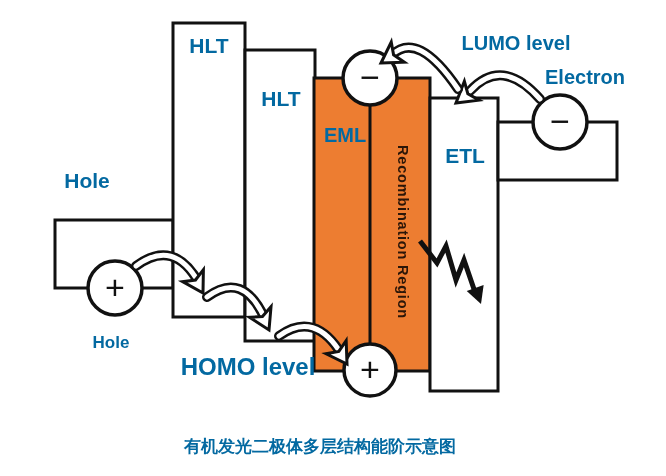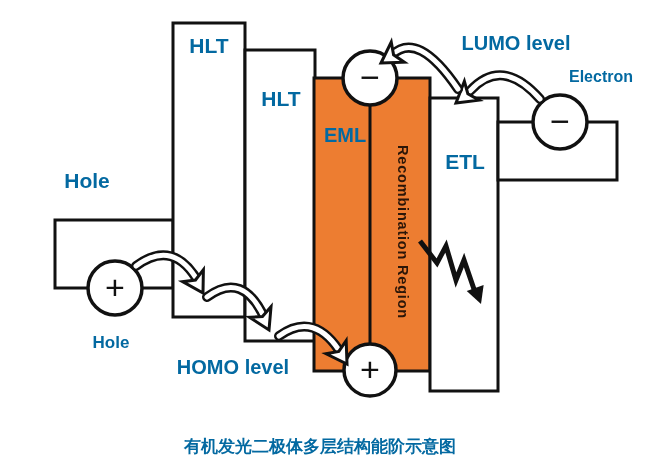--- a/index.html
+++ b/index.html
@@ -16,25 +16,25 @@
     transform:translate(-50%,-50%);
     color:#0369a1;
     font-weight:600;
     white-space:nowrap;
     line-height:1;
   }
   .lbl-anode{left:87px;top:180px;font-size:21px;}
   .lbl-hlt1{left:209px;top:45px;font-size:21px;}
   .lbl-hlt2{left:281px;top:98px;font-size:21px;}
   .lbl-eml{left:345px;top:135px;font-size:20px;}
-  .lbl-etl{left:465px;top:161px;font-size:21px;}
+  .lbl-etl{left:465px;top:155px;font-size:21px;}
   .lbl-lumo{left:516px;top:43px;font-size:20px;}
-  .lbl-electron{left:585px;top:77px;font-size:16px;margin-left:16px;}
+  .lbl-electron{left:585px;top:77px;font-size:20px;}
   .lbl-hole{left:111px;top:335px;font-size:17px;margin-top:7px;}
-  .lbl-homo{left:233px;top:367px;font-size:20px;}
+  .lbl-homo{left:248px;top:367px;font-size:24px;}
   .lbl-recomb{
     left:403px;top:232px;
     font-size:14.5px;
     letter-spacing:0.8px;
     writing-mode:vertical-rl;
     color:#2b1608;
     font-weight:600;
   }
   .lbl-caption{left:320px;top:446px;font-size:17px;font-weight:700;}
   

